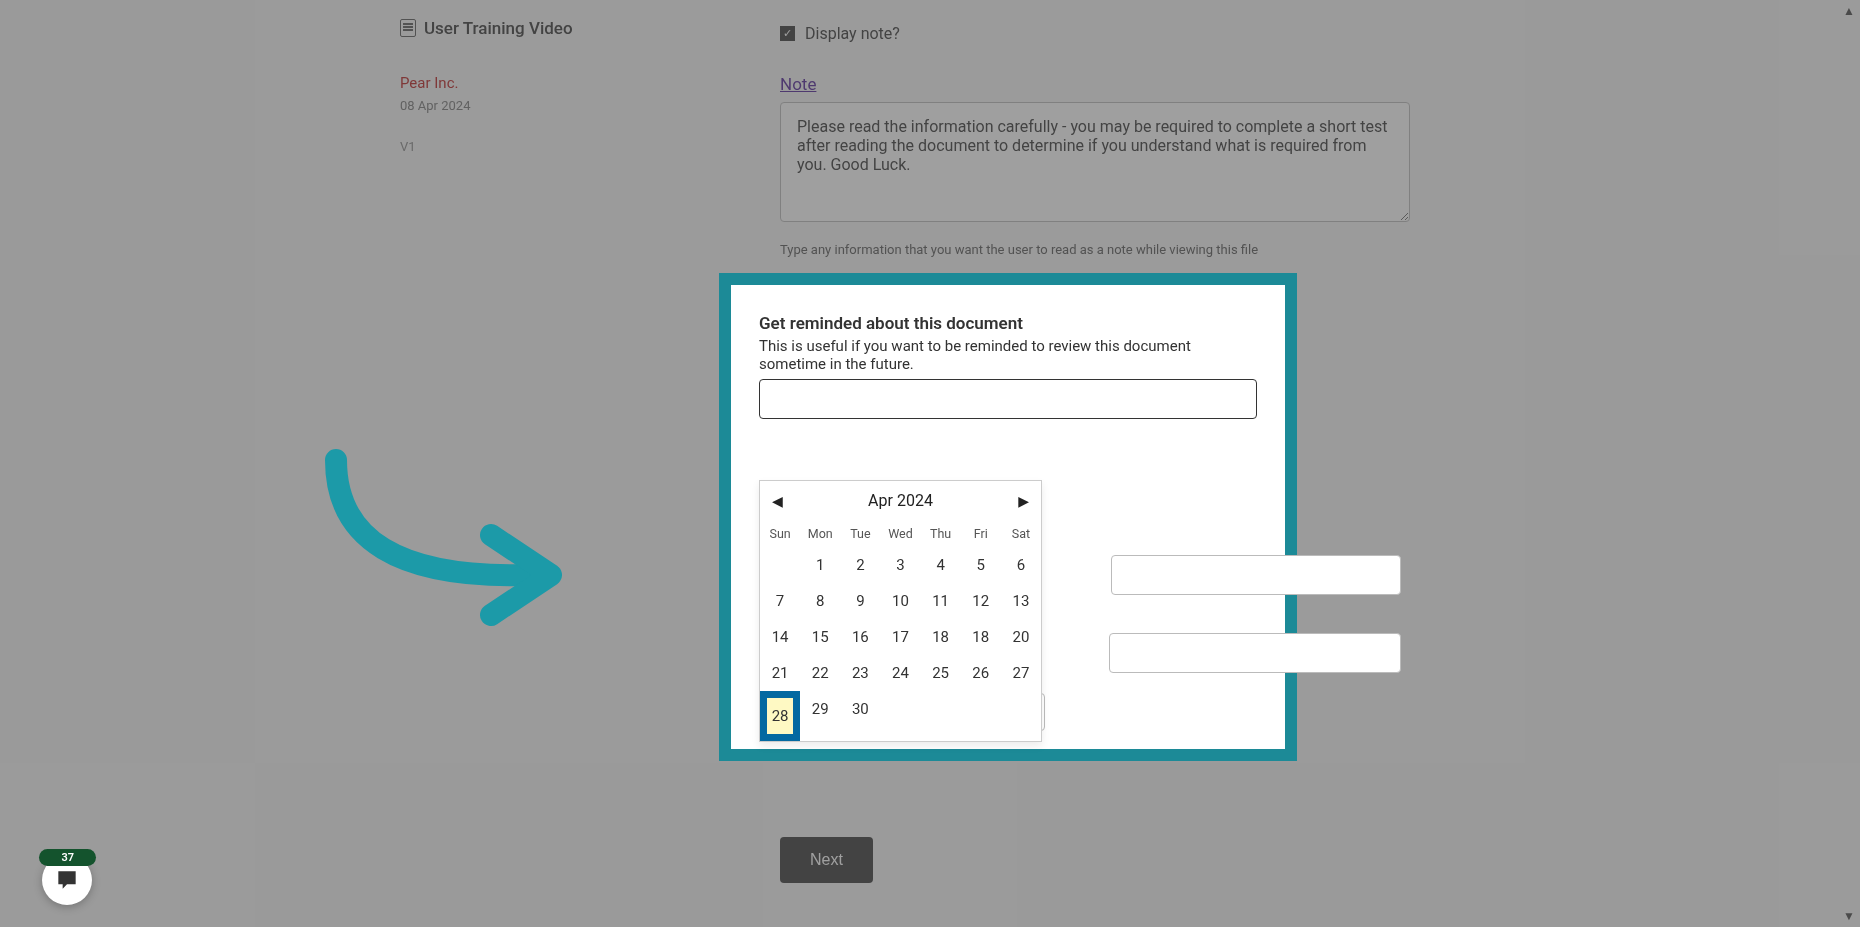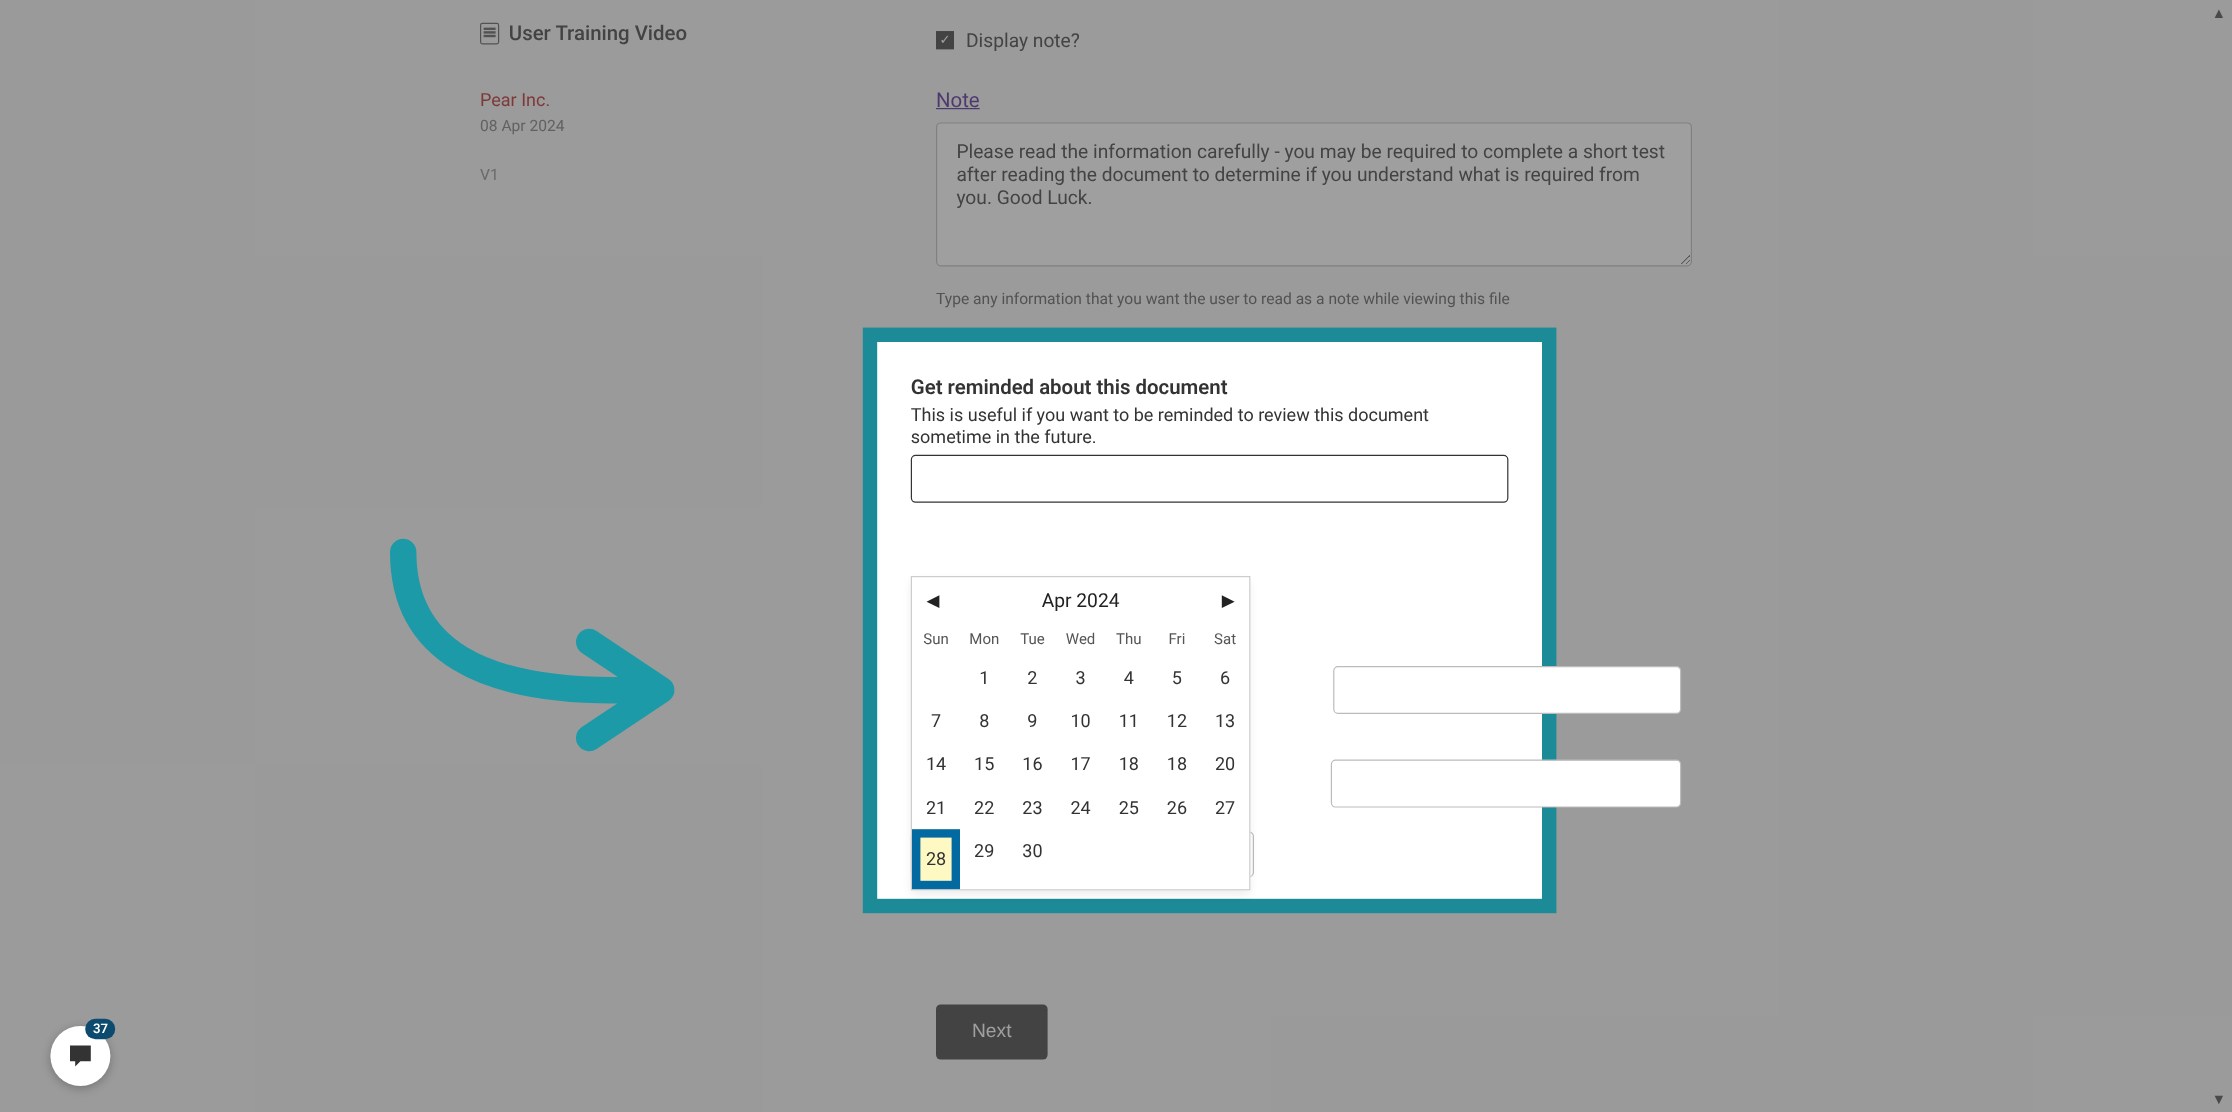--- a/index.html
+++ b/index.html
@@ -197,26 +197,26 @@
     background:#fff;
     box-shadow:0 2px 8px rgba(0,0,0,0.25);
     display:flex;
     align-items:center; justify-content:center;
     z-index:60;
   }
   .chat-bubble svg { width:26px; height:26px; }
   .badge {
     position:absolute;
     top:-6px; right:-4px;
-    background:#0c4a6e;
+    background:#14532d;
     color:#fff;
     font-size:11px;
     font-weight:600;
     border-radius:10px;
-    padding:2px 6px;
+    padding:2px 22px;
   }
   
   .scroll-up, .scroll-down {
     position:absolute;
     right:4px;
     width:14px; height:14px;
     color:#444;
     font-size:12px;
     text-align:center;
     z-index:40;

